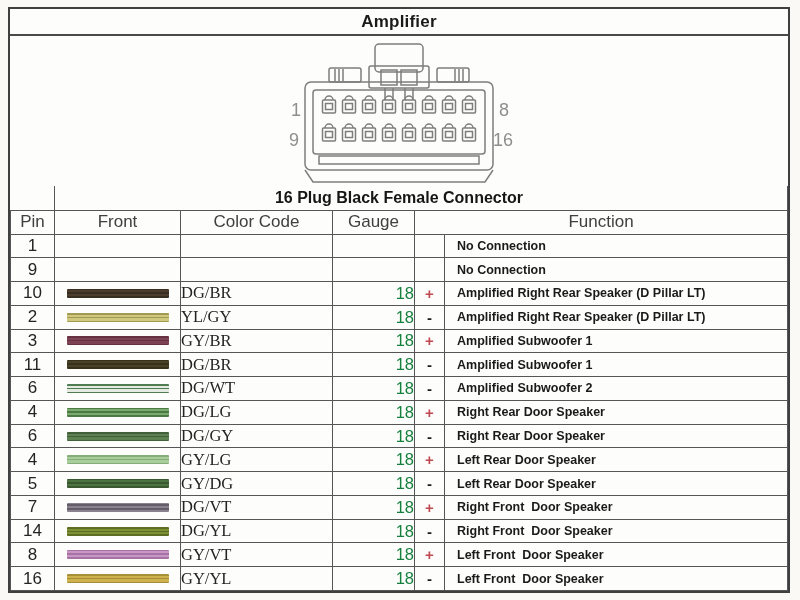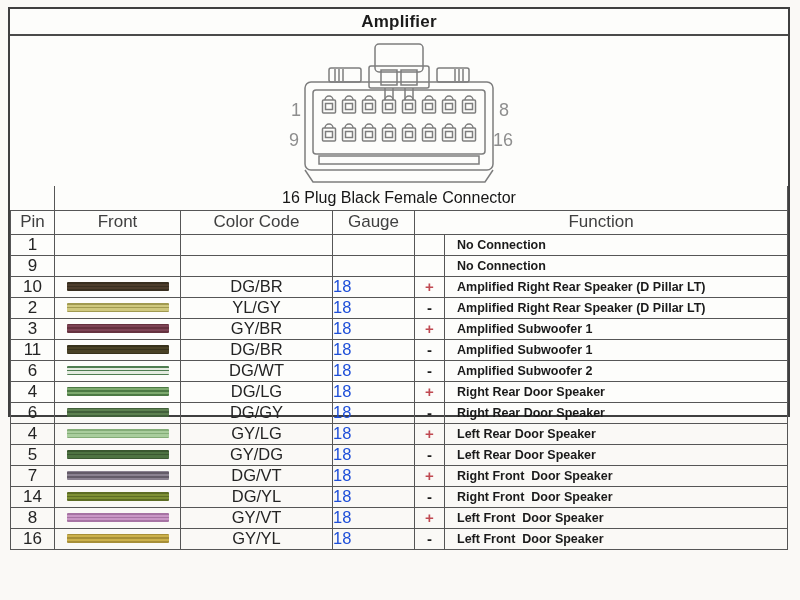--- a/index.html
+++ b/index.html
@@ -5,21 +5,21 @@
   html,body { margin:0; padding:0; }
   body {
     width:800px; height:600px;
     background:#faf9f6;
     font-family:"Liberation Sans", sans-serif;
     position:relative;
     -webkit-font-smoothing:antialiased;
   }
   .sheet {
     position:absolute; left:8px; top:7px;
-    width:782px; height:410px;
+    width:782px; height:586px;
     box-sizing:border-box;
     border:2px solid #3f3f3f;
     background:#fdfdfb;
     display:flex; flex-direction:column;
   }
   .title-bar {
     height:25px; line-height:25px; flex:0 0 25px;
     border-bottom:2px solid #4a4a4a;
     text-align:center;
     font-weight:bold; font-size:17px; color:#1b1b1b;
@@ -38,34 +38,34 @@
   }
   .pin-table td, .pin-table th {
     border:1px solid #565656;
     padding:0;
     overflow:hidden;
   }
   tr.caption-row { height:24px; }
   tr.caption-row td { border-top:none; }
   td.caption-cell {
     text-align:center;
-    font-weight:normal; font-size:16px; color:#161616;
+    font-weight:bold; font-size:16px; color:#161616;
     padding-right:44px;
   }
   td.caption-spacer { border-left:none; }
   tr.header-row { height:24px; }
   .pin-table th {
     font-weight:normal; font-size:17px; color:#404040;
     text-align:center; background:#fdfdfb;
   }
   .pin-table th.th-function { font-weight:normal; }
   td.cell-pin   { text-align:center; font-size:17px; color:#242424; }
   td.cell-color { text-align:center; }
-  td.cell-code  { text-align:center; font-size:16.5px; color:#242424; }
-  td.cell-gauge { text-align:left; font-size:16.5px; color:#1d4ed8;margin-left:39px; }
+  td.cell-code  { text-align:left; font-size:16.5px; color:#242424;font-family:Liberation Serif, serif; }
+  td.cell-gauge { text-align:right; font-size:16.5px; color:#15803d;margin-left:39px; }
   td.cell-sign  { text-align:center; font-weight:bold; font-size:15px; }
   td.cell-func  {
     text-align:left; font-weight:bold; font-size:12.5px; color:#1a1a1a;
     padding-left:12px; white-space:pre;
   }
   .swatch {
     width:102px; height:9px; margin:0 auto; border-radius:1px;
   }
 </style>
 </head>

